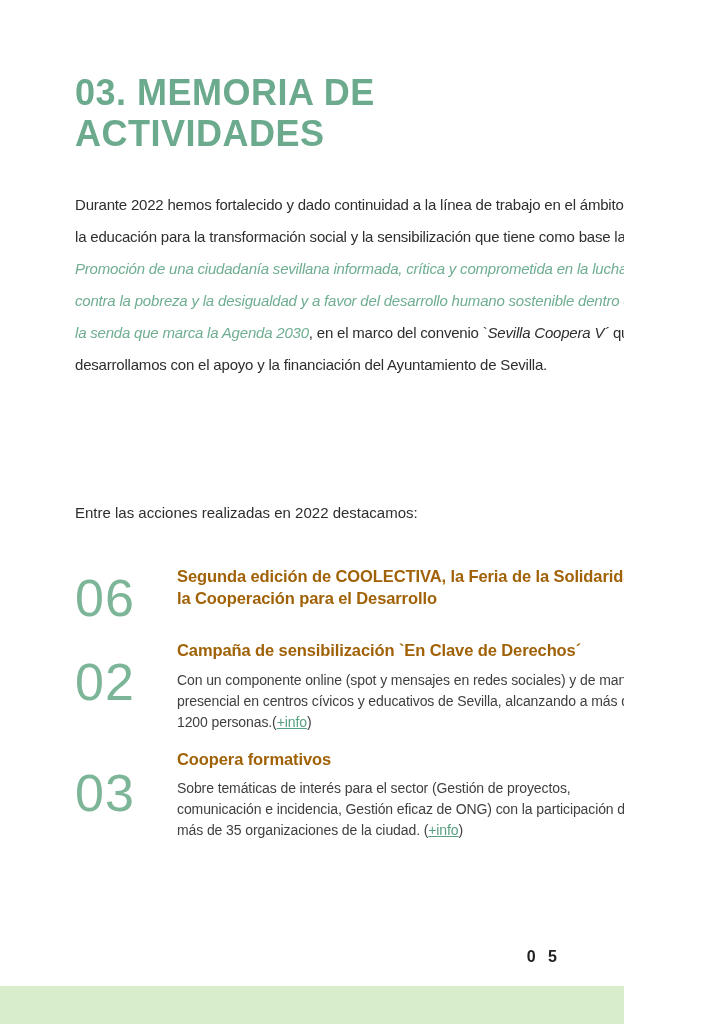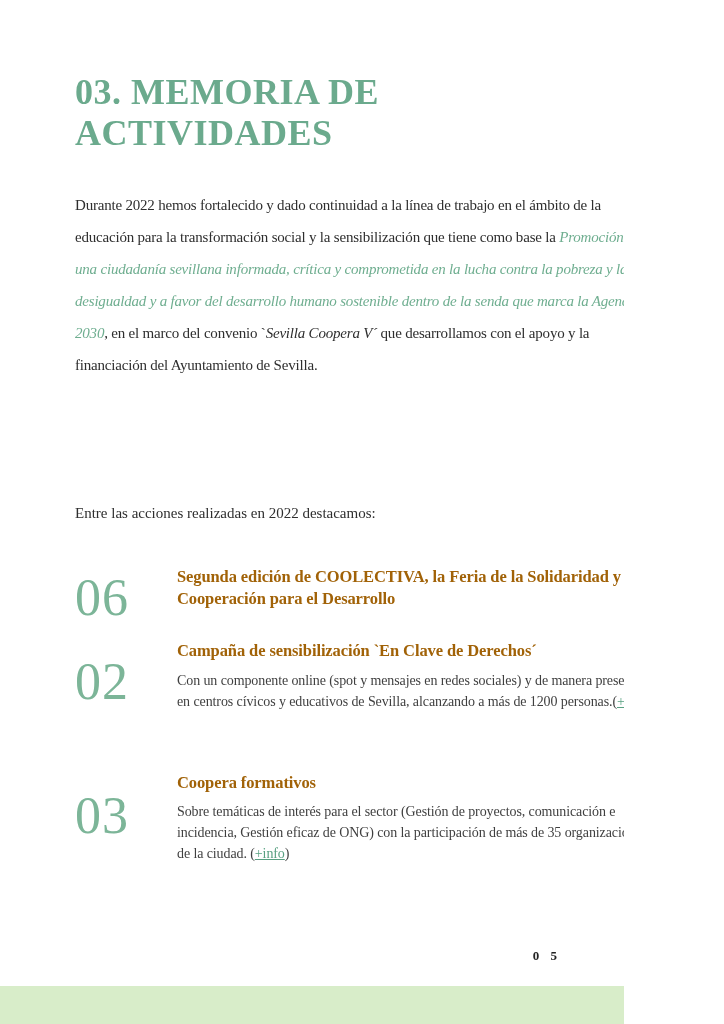--- a/index.html
+++ b/index.html
@@ -10,21 +10,21 @@
     --band-green:#D8EDC9;
     --text-dark:#3A3A3A;
   }
   *{margin:0;padding:0;box-sizing:border-box;}
   html,body{background:#ffffff;}
   .page{
     position:relative;
     width:624px;height:1024px;
     background:#ffffff;
     overflow:hidden;
-    font-family:Liberation Serif, serif;
+    font-family:Liberation Sans, sans-serif;
     color:var(--text-dark);
   }
   .title{
     position:absolute;left:75px;top:72px;
     font-size:36px;font-weight:bold;line-height:41px;
     letter-spacing:0.5px;
     color:var(--accent-green);
   }
   .intro{
     position:absolute;left:75px;top:189px;width:578px;
@@ -41,21 +41,21 @@
     position:absolute;left:75px;top:503px;
     font-size:15px;line-height:20px;color:#2e2e2e;
   }
   .activities{
     position:absolute;left:75px;top:566px;width:582px;
   }
   .activity{
     display:flex;align-items:flex-start;
   }
   .activity:nth-child(1){margin-bottom:16px;}
-  .activity:nth-child(2){margin-bottom:60px;}
+  .activity:nth-child(2){margin-bottom:16px;}
   .activity .num{
     flex:0 0 102px;
     font-size:52px;line-height:1;
     font-weight:300;
     letter-spacing:1px;
     color:var(--number-green);
   }
   .activity:nth-child(1) .num{margin-top:6px;}
   .activity:nth-child(2) .num{margin-top:16px;}
   .activity:nth-child(3) .num{margin-top:18px;}
@@ -71,21 +71,21 @@
     color:#3f3f3f;
     letter-spacing:-0.1px;
   }
   .info-link{
     color:var(--link-green);
     text-decoration:underline;
     cursor:pointer;
   }
   .page-number{
     position:absolute;right:63px;top:948px;
-    font-size:13px;font-weight:bold;
+    font-size:16px;font-weight:bold;
     letter-spacing:4px;
     color:#222222;
   }
   .bottom-band{
     position:absolute;left:0;bottom:0;
     width:724px;height:38px;
     background:var(--band-green);
   }
 </style>
 </head>

